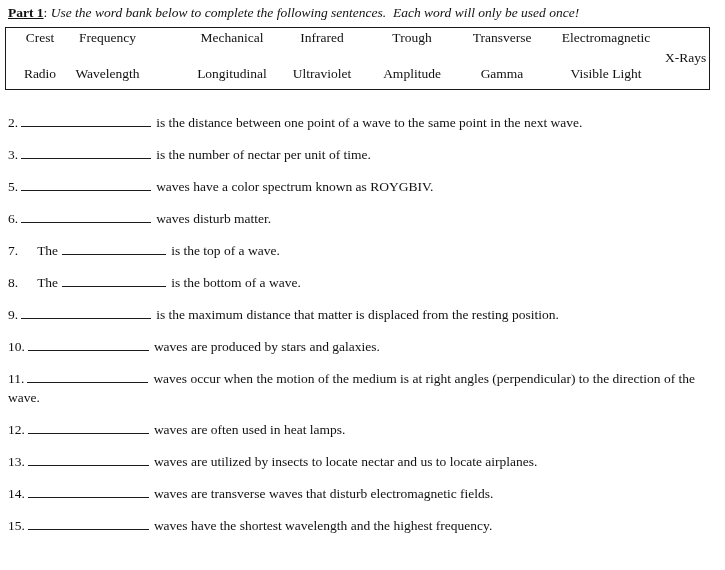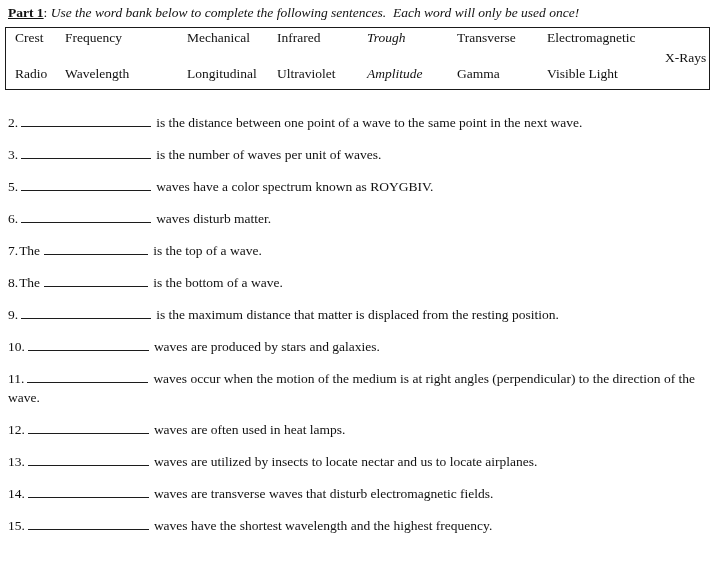--- a/index.html
+++ b/index.html
@@ -25,36 +25,36 @@
 
   
   .word-bank {
     margin-top: 6px;
     margin-left: -3px;
     width: 690px;
     border: 1.5px solid #1a1a1a;
     padding: 2px 4px 3px 9px;
     box-sizing: content-box;
   }
-  .wb-row { display: flex; line-height: 16px; }
+  .wb-row { display: flex; line-height: 16px; text-align: center; }
   .wb-cell { flex: 0 0 auto; white-space: nowrap; }
   .c0 { width: 50px; }
   .c1 { width: 85px; }
   .c2 { width: 90px; margin-left: 37px; }
   .c3 { width: 90px; }
-  .c4 { width: 90px; font-style: italic; }
+  .c4 { width: 90px; }
   .c5 { width: 90px; }
   .c6 { width: 118px; }
   .c7 { flex: 1 1 auto; margin-top: 20px; }
 
   
   .questions { margin-top: 23px; }
   .q { line-height: 19px; margin-bottom: 13px; max-width: 701px; }
   .q-num { white-space: nowrap; }
-  .q-prefix { margin-left: 1px; }
+  .q-prefix { margin-left: 19px; }
   .blank {
     display: inline-block;
     border-bottom: 1px solid #1c1c1c;
     height: 13px;
   }
   .blank-a { width: 130px; margin: 0 5px 0 3px; }   
   .blank-b { width: 121px; margin: 0 5px 0 3px; }   
   .blank-c { width: 104px; margin: 0 5px 0 4px; }   
 </style>
 </head>
@@ -86,21 +86,21 @@
         <span class="wb-cell c6">Visible Light</span>
         <span class="wb-cell c7"></span>
       </div>
     </div>
 
     <div class="questions">
 
 
       <div class="q"><span class="q-num">2.</span><span class="blank blank-a"></span><span class="q-text">is the distance between one point of a wave to the same point in the next wave.</span></div>
 
-      <div class="q"><span class="q-num">3.</span><span class="blank blank-a"></span><span class="q-text">is the number of waves per unit of waves.</span></div>
+      <div class="q"><span class="q-num">3.</span><span class="blank blank-a"></span><span class="q-text">is the number of nectar per unit of time.</span></div>
 
 
       <div class="q"><span class="q-num">5.</span><span class="blank blank-a"></span><span class="q-text">waves have a color spectrum known as ROYGBIV.</span></div>
 
       <div class="q"><span class="q-num">6.</span><span class="blank blank-a"></span><span class="q-text">waves disturb matter.</span></div>
 
       <div class="q"><span class="q-num">7.</span><span class="q-prefix">The</span><span class="blank blank-c"></span><span class="q-text">is the top of a wave.</span></div>
 
       <div class="q"><span class="q-num">8.</span><span class="q-prefix">The</span><span class="blank blank-c"></span><span class="q-text">is the bottom of a wave.</span></div>
 

